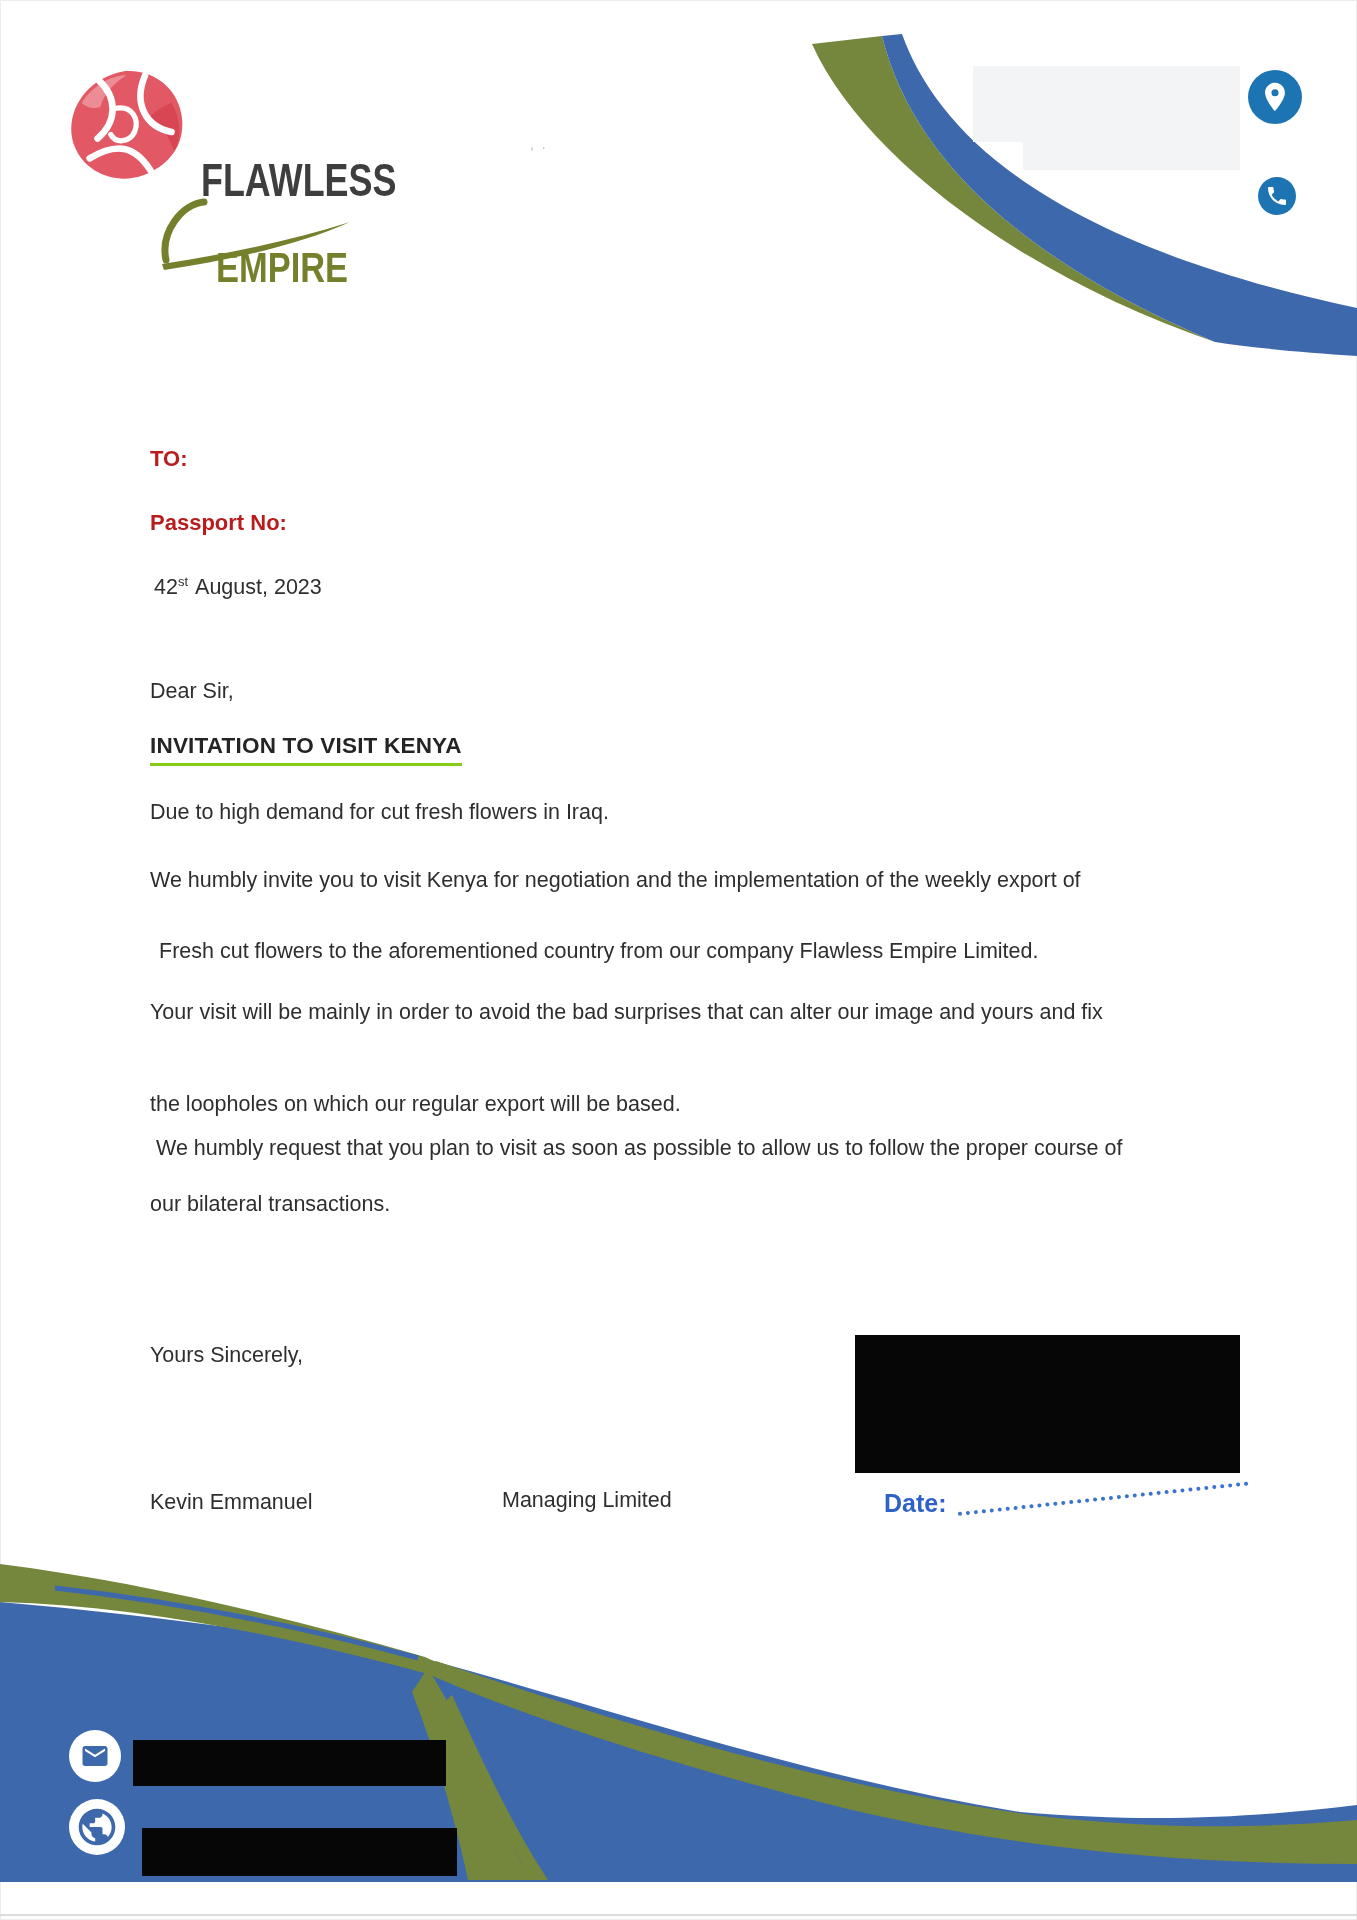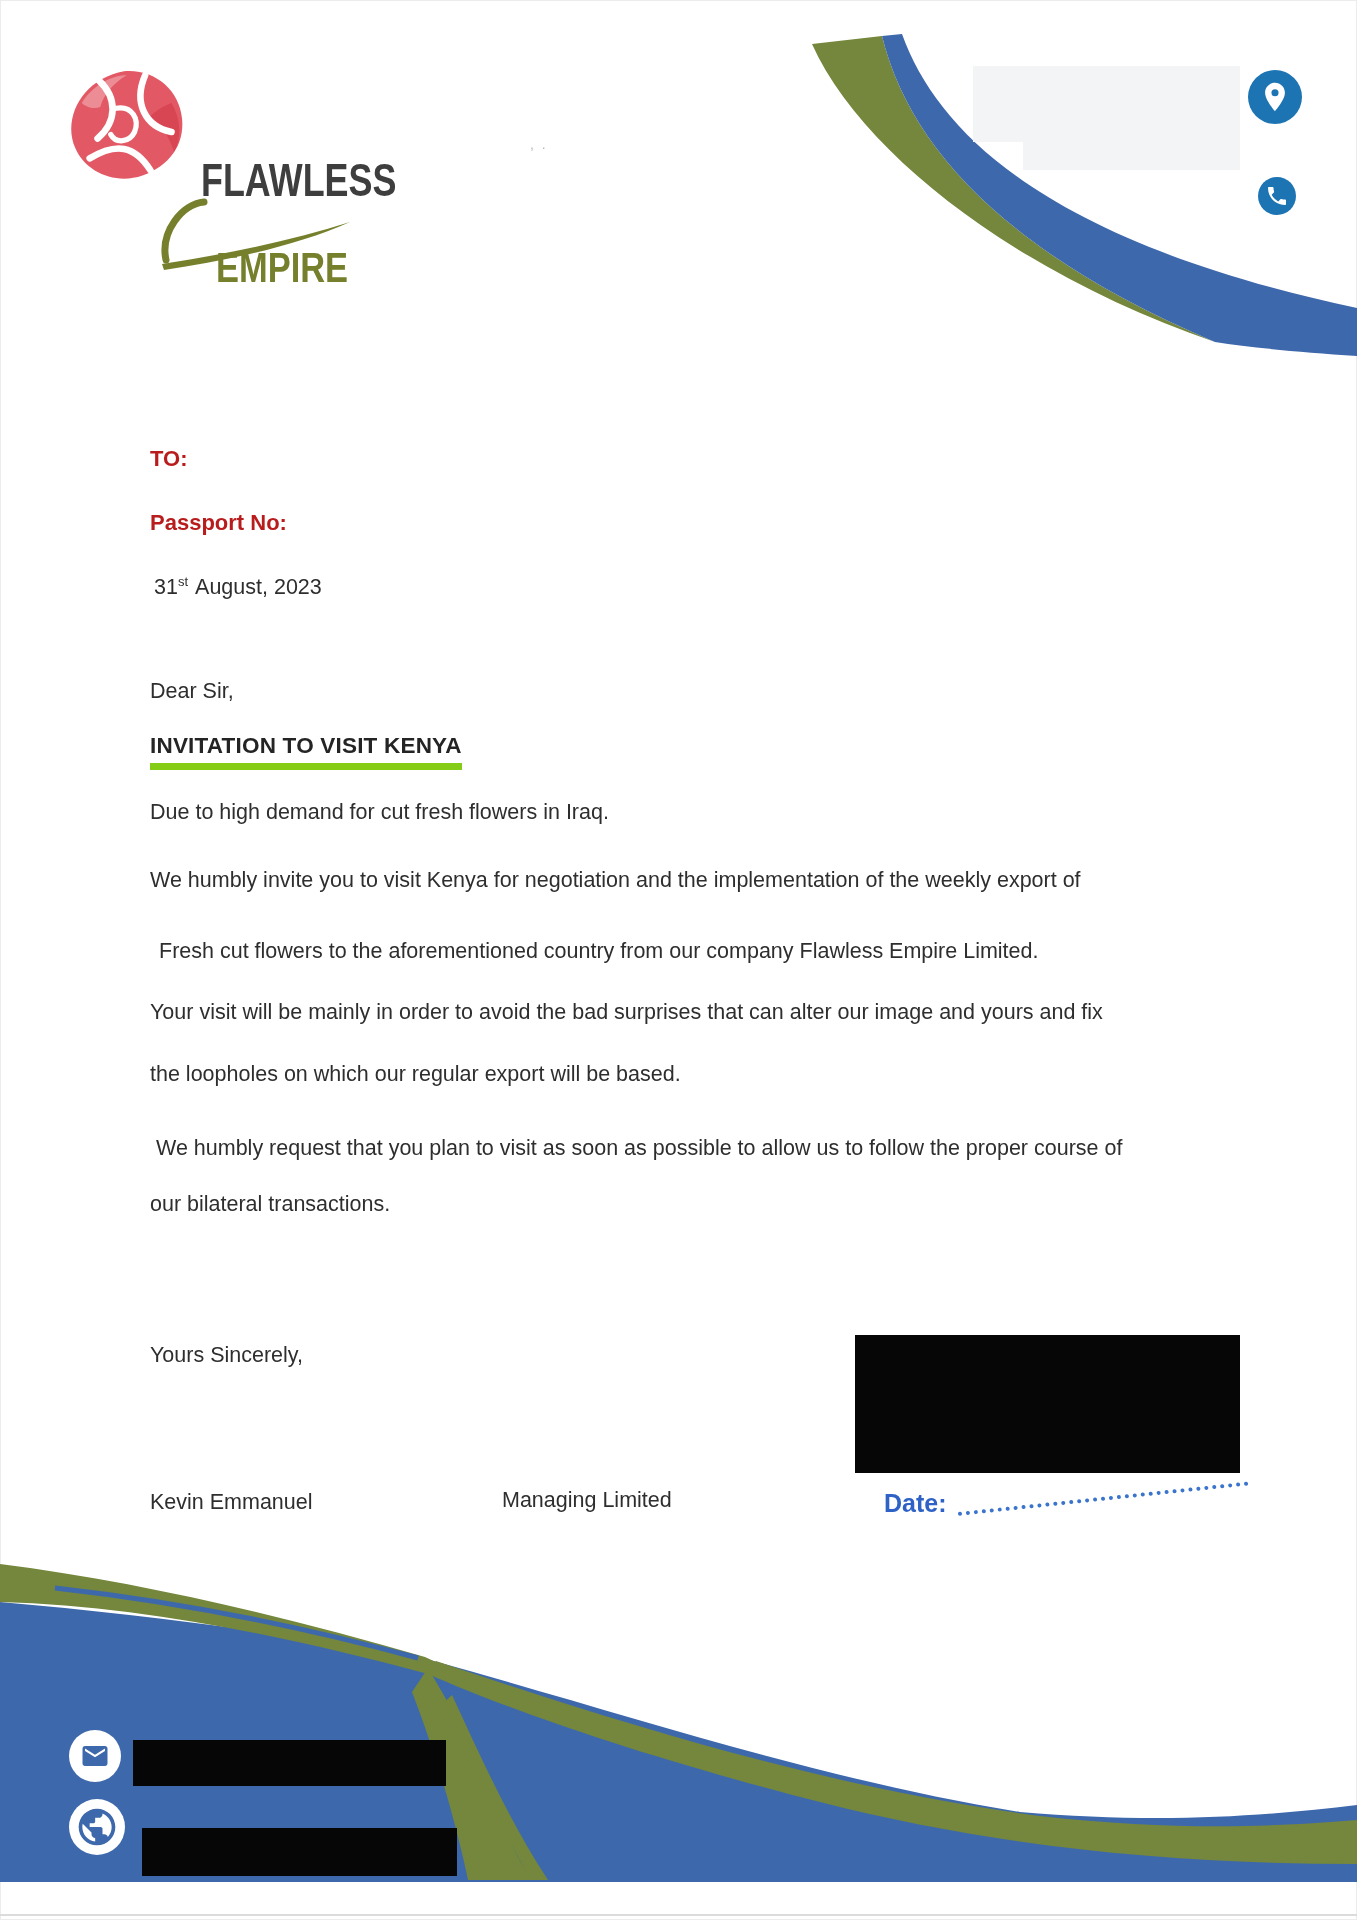--- a/index.html
+++ b/index.html
@@ -28,21 +28,21 @@
     transform:scaleX(0.82);transform-origin:left top;
     white-space:nowrap;
   }
 
   
   .lbl{left:150px;font-size:22px;font-weight:700;color:#b91c1c;white-space:nowrap;}
   .txt{left:150px;font-size:21.5px;color:#2e2e2e;white-space:nowrap;}
   .subject{
     left:150px;top:733px;
     font-size:22.5px;font-weight:700;color:#242424;
-    border-bottom:7px solid #84cc16;padding-bottom:4px;
+    border-bottom:3px solid #84cc16;padding-bottom:4px;
     letter-spacing:0.2px;white-space:nowrap;
   }
   sup{font-size:13px;}
 
   .date-label{
     left:884px;top:1489px;
     font-size:25px;font-weight:700;color:#2e62c6;white-space:nowrap;
   }
   .date-dotline{
     left:958px;top:1512px;width:292px;height:0;
@@ -106,32 +106,32 @@
 
   <div class="abs logo-empire">EMPIRE</div>
 
   <div class="abs artifact" style="left:530px;top:136px;">, .</div>
 
   <div class="abs lbl" style="top:446px;">TO:</div>
 
   <div class="abs lbl" style="top:510px;">Passport No:</div>
 
   <div class="abs txt" style="top:574px;left:154px;">
-    <span>31</span><sup>st</sup><span style="margin-left:7px;">August, 2023</span>
+    <span>42</span><sup>st</sup><span style="margin-left:7px;">August, 2023</span>
   </div>
 
   <div class="abs txt" style="top:679px;">Dear Sir,</div>
 
   <div class="abs subject">INVITATION TO VISIT KENYA</div>
 
   <p class="abs txt" style="top:800px;margin:0;">Due to high demand for cut fresh flowers in Iraq.</p>
   <p class="abs txt" style="top:868px;margin:0;">We humbly invite you to visit Kenya for negotiation and the implementation of the weekly export of</p>
   <p class="abs txt" style="top:930px;margin:9px;">Fresh cut flowers to the aforementioned country from our company Flawless Empire Limited.</p>
   <p class="abs txt" style="top:1000px;margin:0;">Your visit will be mainly in order to avoid the bad surprises that can alter our image and yours and fix</p>
-  <p class="abs txt" style="top:1062px;margin:0;text-align:center;">the loopholes on which our regular export will be based.</p>
+  <p class="abs txt" style="top:1092px;margin:0;text-align:center;">the loopholes on which our regular export will be based.</p>
   <p class="abs txt" style="top:1130px;margin:6px;">We humbly request that you plan to visit as soon as possible to allow us to follow the proper course of</p>
   <p class="abs txt" style="top:1192px;margin:0;">our bilateral transactions.</p>
 
   <div class="abs txt" style="top:1343px;">Yours Sincerely,</div>
 
   <div class="abs redact-black" style="left:855px;top:1335px;width:385px;height:138px;"></div>
 
   <div class="abs txt" style="top:1490px;">Kevin Emmanuel</div>
   <div class="abs txt" style="left:502px;top:1488px;">Managing Limited</div>
 

